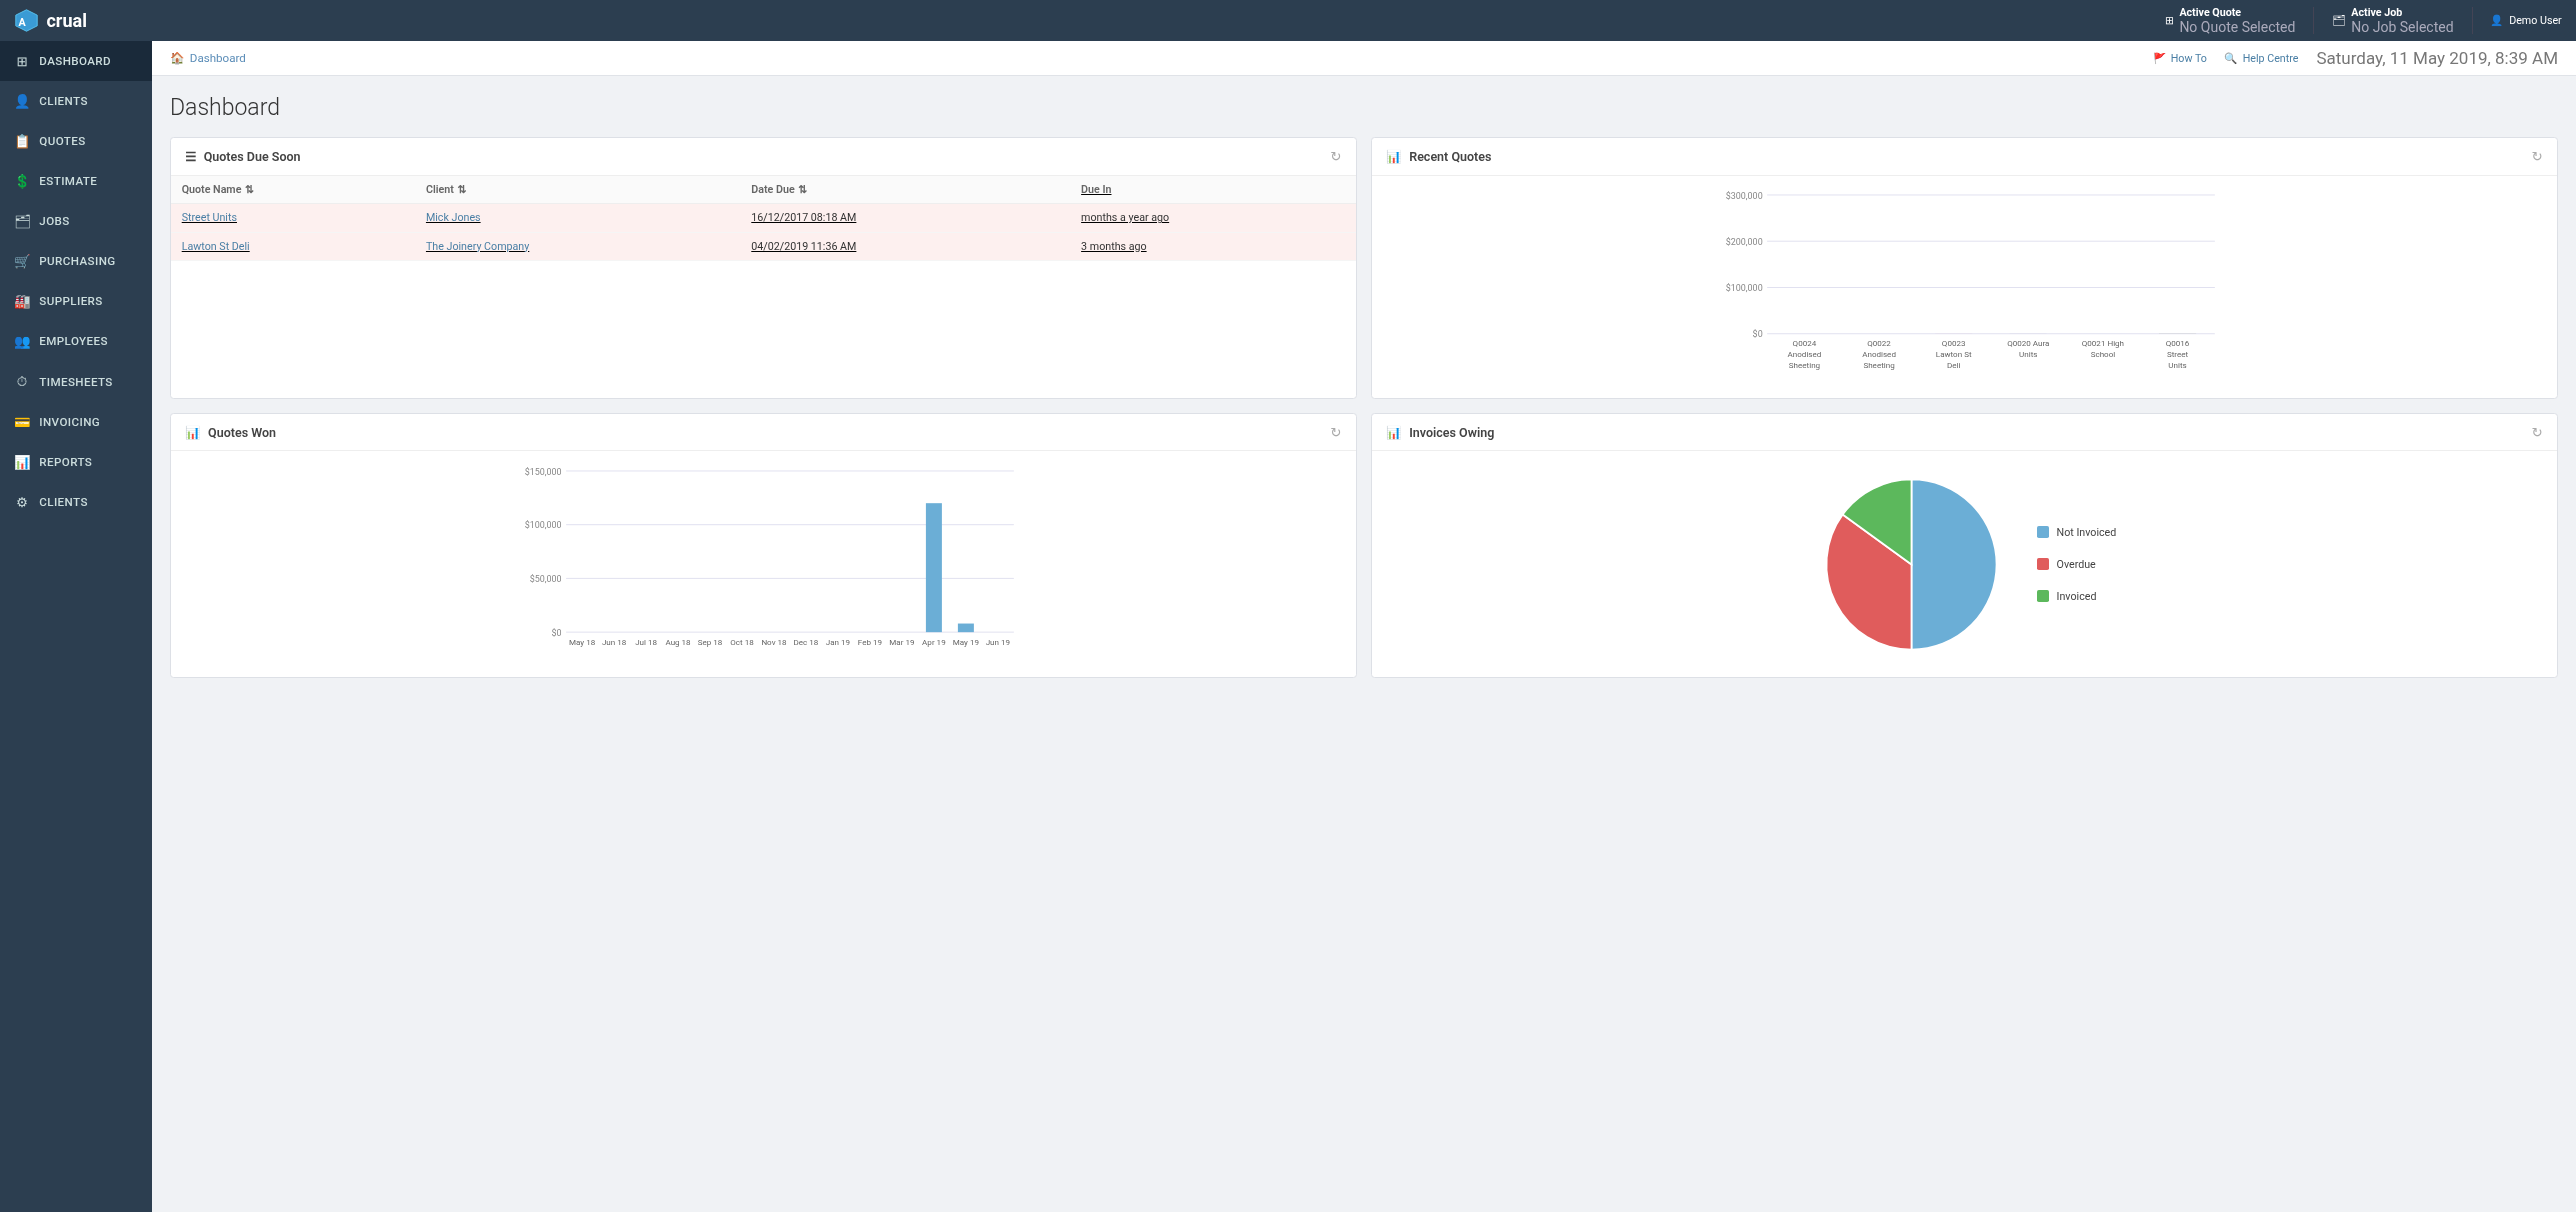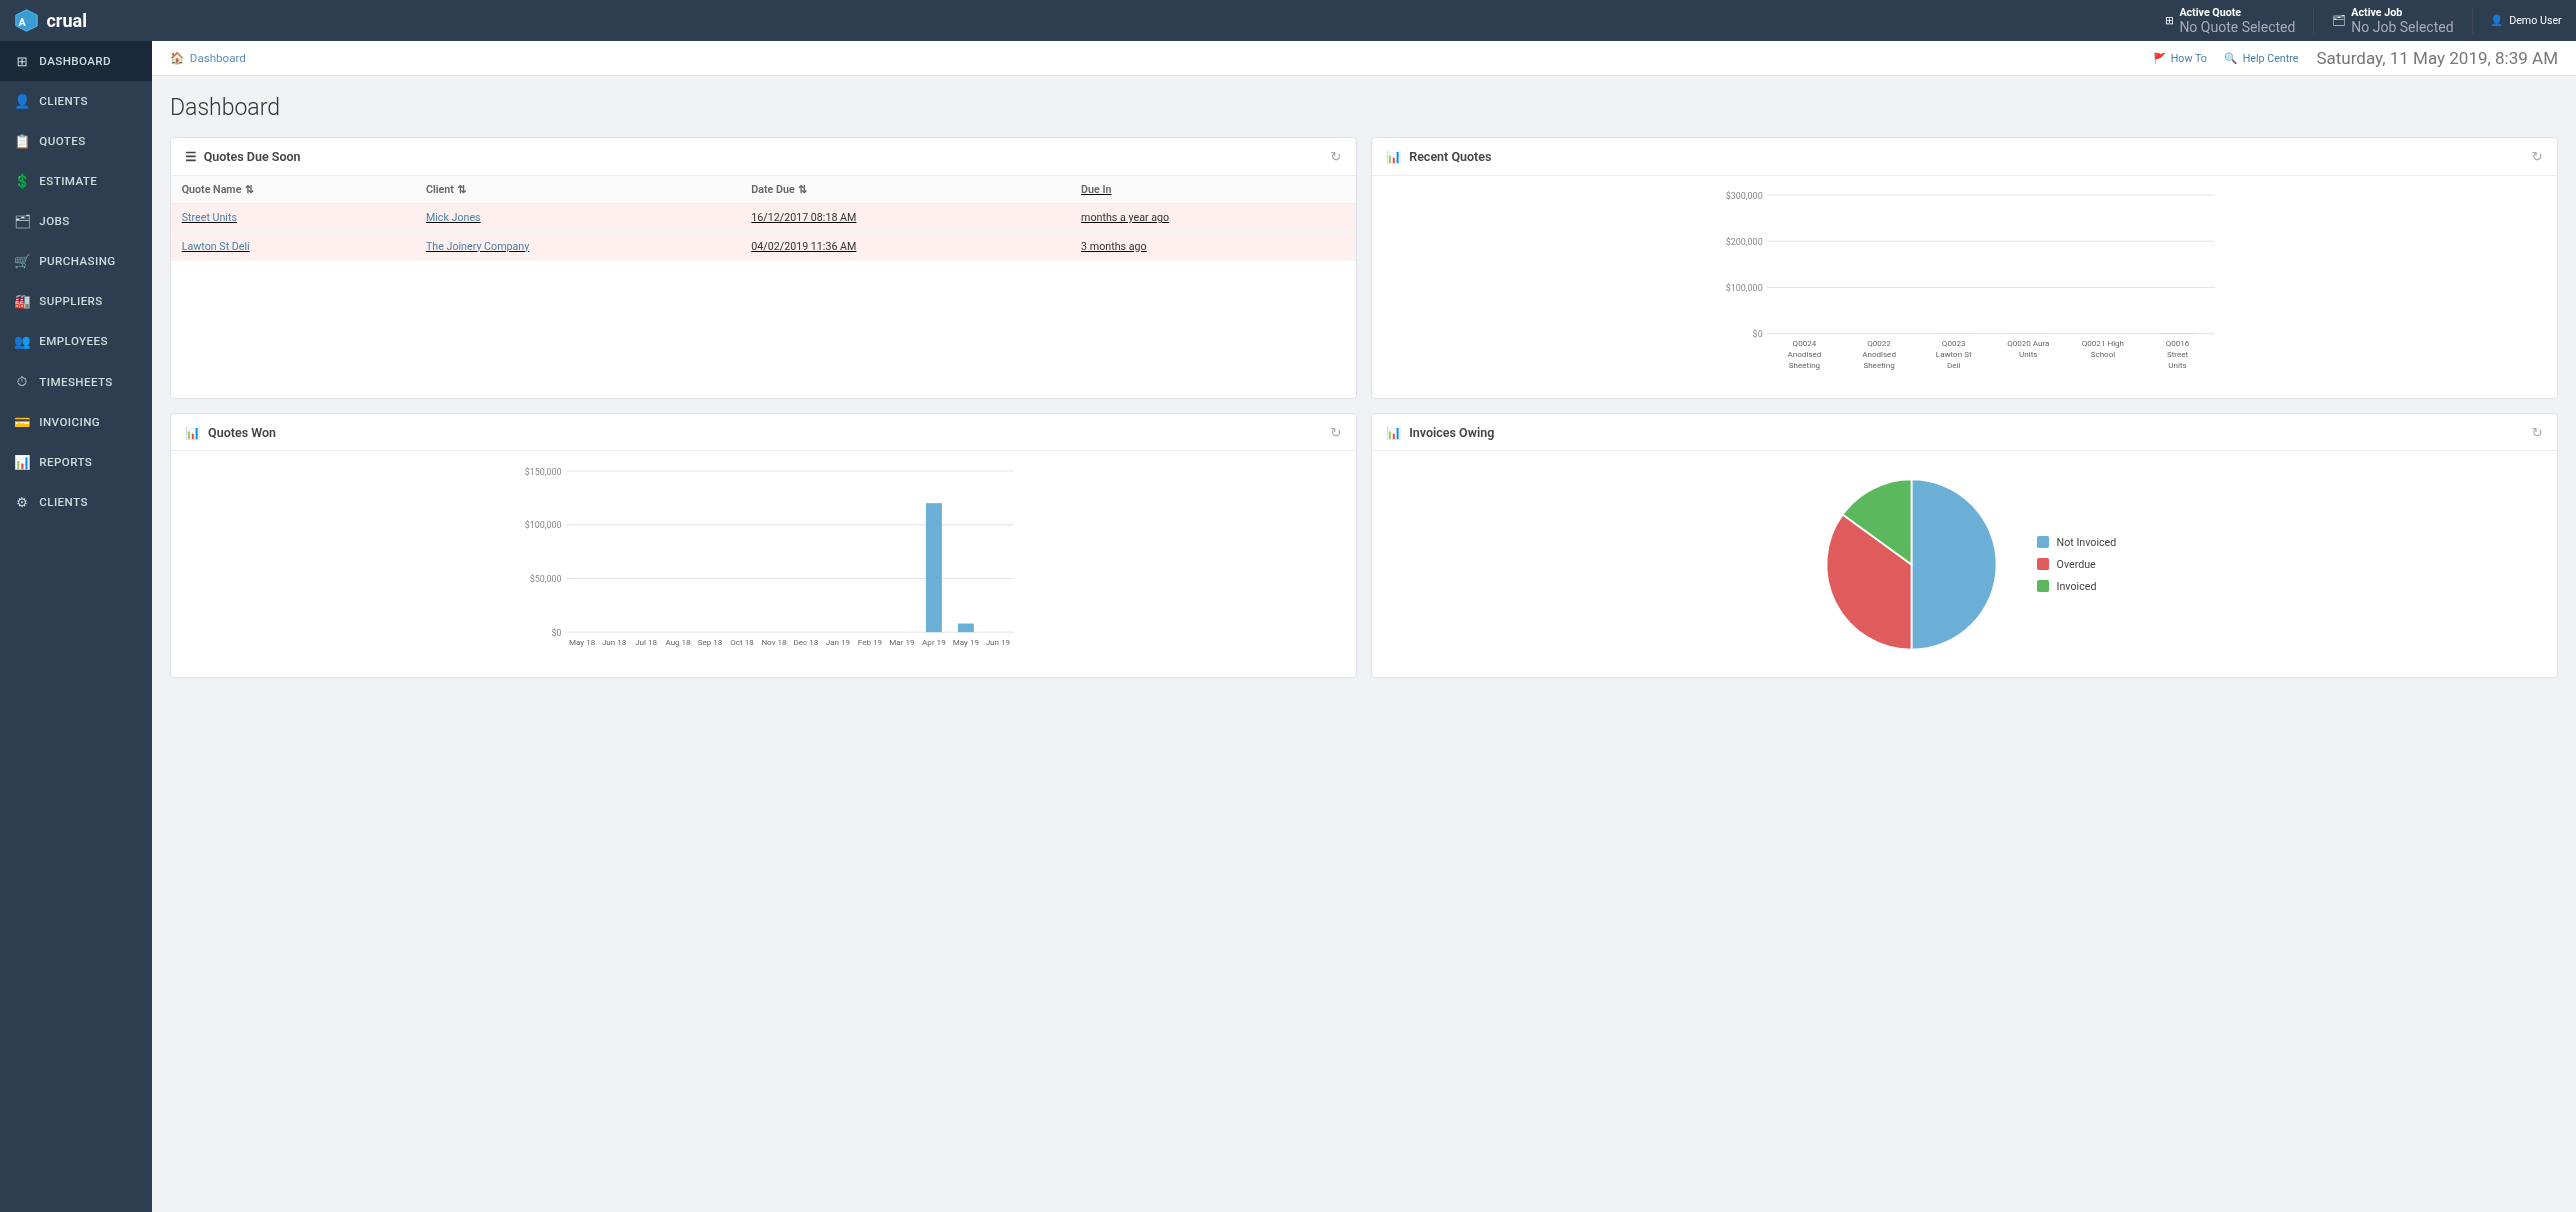--- a/index.html
+++ b/index.html
@@ -61,21 +61,21 @@
 
     
     .bar-chart-wrap { position: relative; width: 100%; height: 197px; }
     .bar-chart-svg { width: 100%; height: 100%; }
 
     
     .bar-chart-won-wrap { position: relative; width: 100%; height: 197px; }
 
     
     .pie-wrap { display: flex; align-items: center; justify-content: center; gap: 27px; padding: 14.3px; }
-    .pie-legend { display: flex; flex-direction: column; gap: 9px; justify-content: center; }
+    .pie-legend { display: flex; flex-direction: column; gap: 19px; justify-content: center; }
     .legend-item { display: flex; align-items: center; gap: 7.2px; font-size: 10.7px; color: #444; }
     .legend-dot { width: 12.5px; height: 12.5px; border-radius: 1.8px; flex-shrink: 0; }
   </style>
 </head>
 <body>
 
 <div class="topbar">
   <div class="topbar-logo">
     <svg viewBox="0 0 28 28" fill="none" style="font-size:20px">
       <polygon points="14,2 26,8 26,20 14,26 2,20 2,8" fill="#3a9bd5" stroke="#5bc8f5" stroke-width="1"></polygon>

